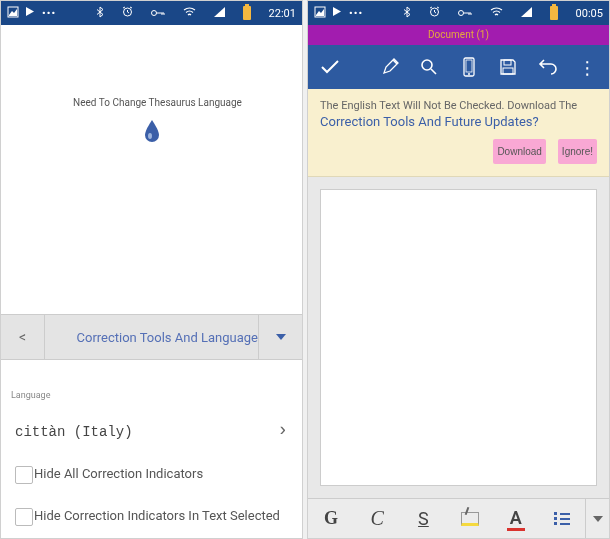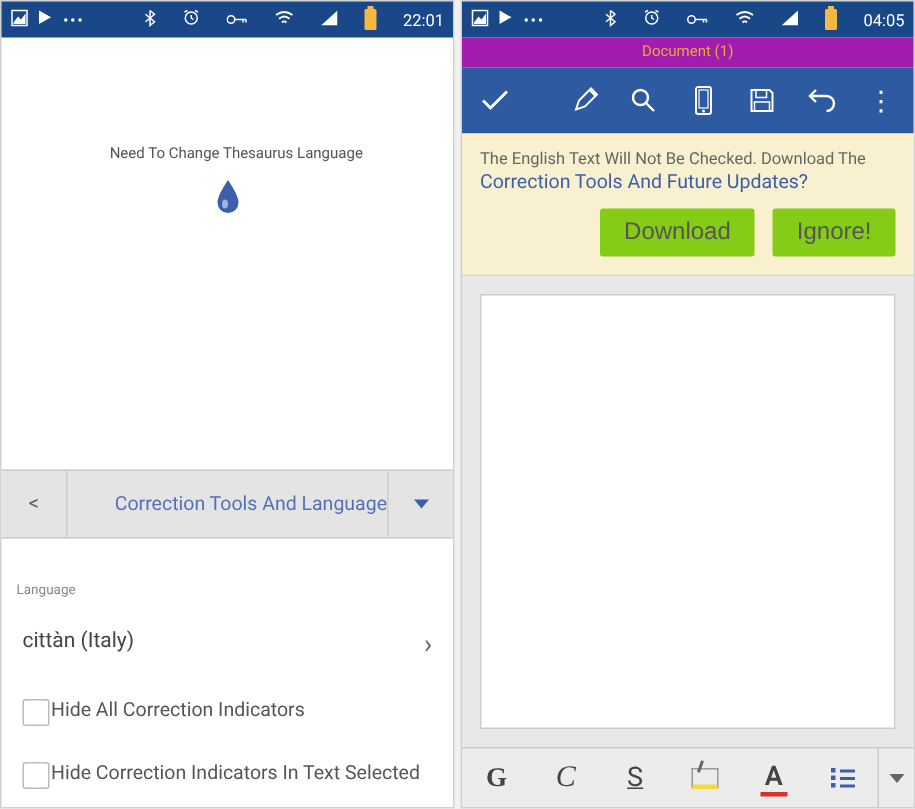--- a/index.html
+++ b/index.html
@@ -79,23 +79,23 @@
       border-left: 1px solid #ccc;
     }
     .caret-down {
       width: 0; height: 0;
       border-left: 5px solid transparent;
       border-right: 5px solid transparent;
       border-top: 6px solid #3b5fa8;
     }
     .section-label { font-size: 9px; color: #888; padding: 6px 10px; margin-top: 24px; }
     .lang-row {
-      display: flex; align-items: flex-start; justify-content: space-between;
+      display: flex; align-items: flex-end; justify-content: space-between;
       padding: 14px 14px;
-      font-size: 14px; color: #444;
+      font-size: 14px; color: #444; font-family: Liberation Mono, monospace;
     }
     .chev-right { font-size: 18px; color: #666; }
     .check-row {
       display: flex; align-items: flex-start; gap: 1px;
       padding: 12px 14px;
       font-size: 13px; color: #555;
     }
     .checkbox {
       width: 18px; height: 18px;
       border: 1.5px solid #bbb;
@@ -124,24 +124,24 @@
     .action-icon { display: flex; align-items: center; justify-content: center; width: 22px; height: 22px; }
     .notice {
       background: #f9f0cf;
       padding: 10px 12px 12px;
       border-bottom: 1px solid #e0d8b8;
     }
     .notice-line1 { font-size: 11px; color: #666; }
     .notice-line2 { font-size: 13px; color: #3b5fa8; margin-top: 2px; }
     .notice-btns { display: flex; justify-content: flex-end; gap: 12px; margin-top: 10px; }
     .notice-btn {
-      background: #84cc16;
+      background: #f9a8d4;
       color: #555;
-      font-size: 16px;
-      padding: 7px 16px;
+      font-size: 10px;
+      padding: 7px 4px;
       border: none;
       border-radius: 2px;
     }
     .doc-page {
       flex: 1;
       background: #e8e8e8;
       padding: 12px;
     }
     .page-inner {
       background: #fff;
@@ -301,21 +301,21 @@
         <svg width="13" height="10" viewBox="0 0 13 10">
             <path d="M1 3 Q6.5 -1 12 3 M3 5.5 Q6.5 2.5 10 5.5 M5 8 Q6.5 6.5 8 8" stroke="#fff" stroke-width="1.2" fill="none"></path>
           </svg>
       </span>
       <span>
         <svg width="11" height="10" viewBox="0 0 11 10">
             <polygon points="0,10 11,10 11,0" fill="#fff"></polygon>
           </svg>
       </span>
       <div class="battery"></div>
-      <span>04:05</span>
+      <span>00:05</span>
     </div>
   </div>
 
   <div class="doc-header">Document (1)</div>
 
   <div class="action-bar">
     <span class="action-icon">
       <svg width="20" height="16" viewBox="0 0 20 16">
           <path d="M2 8 L7 13 L18 2" stroke="#fff" stroke-width="2" fill="none"></path>
         </svg>

